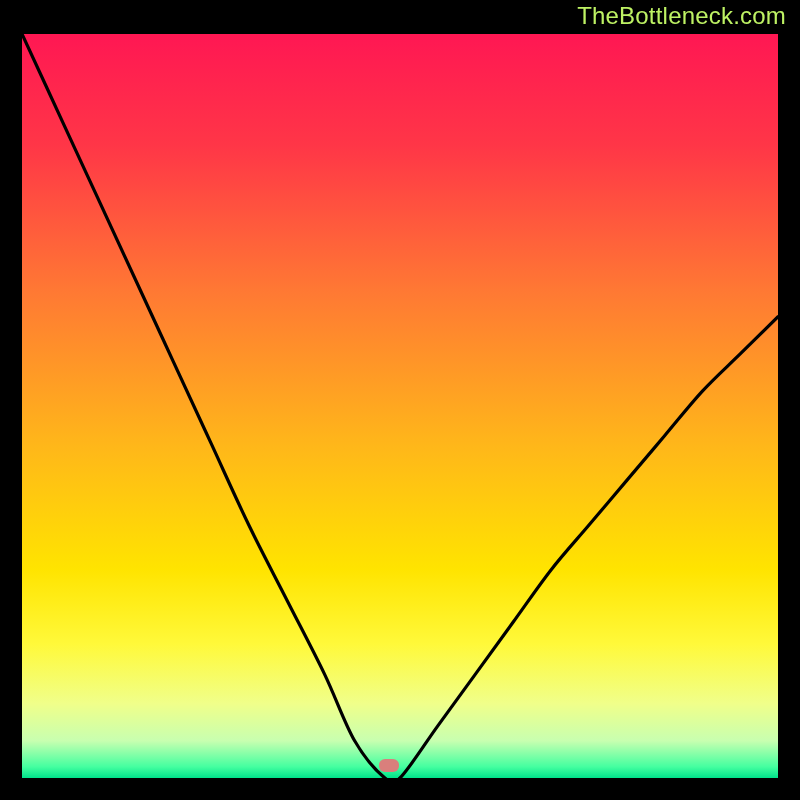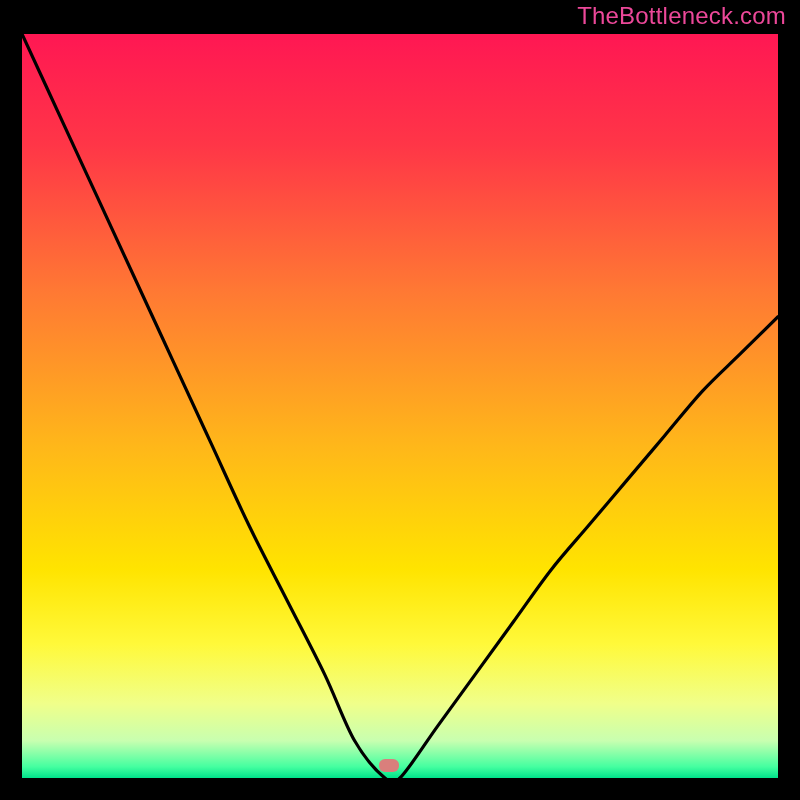--- a/index.html
+++ b/index.html
@@ -13,21 +13,21 @@
   }
   .wrap {
     position: relative;
     width: 800px;
     height: 800px;
   }
   .attribution {
     position: absolute;
     top: 2px;
     right: 14px;
-    color: #ec4899;
+    color: #bef264;
     font-size: 24px;
     font-weight: 500;
     letter-spacing: 0.2px;
     z-index: 10;
   }
   .plot-area {
     position: absolute;
     left: 22px;
     top: 34px;
     width: 756px;

